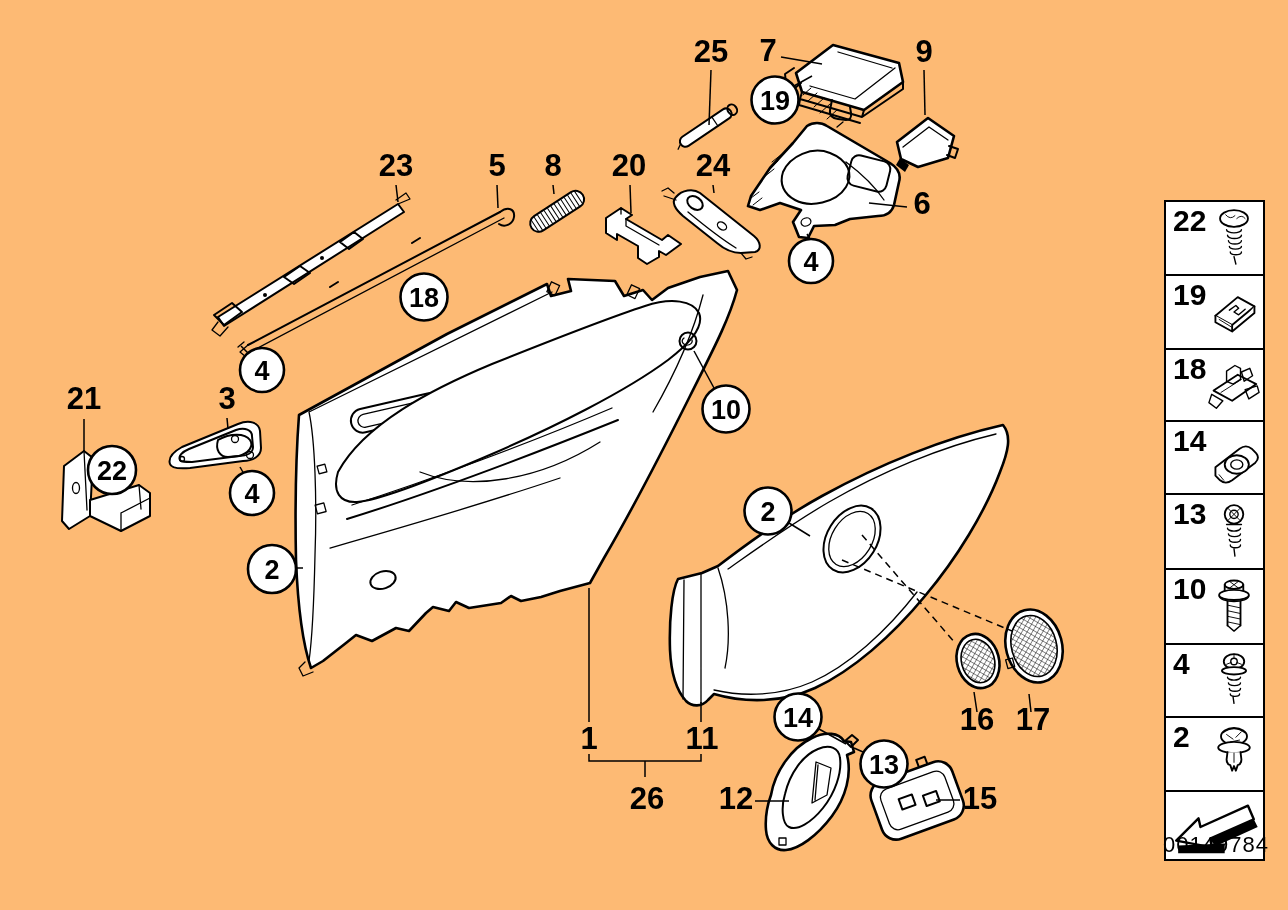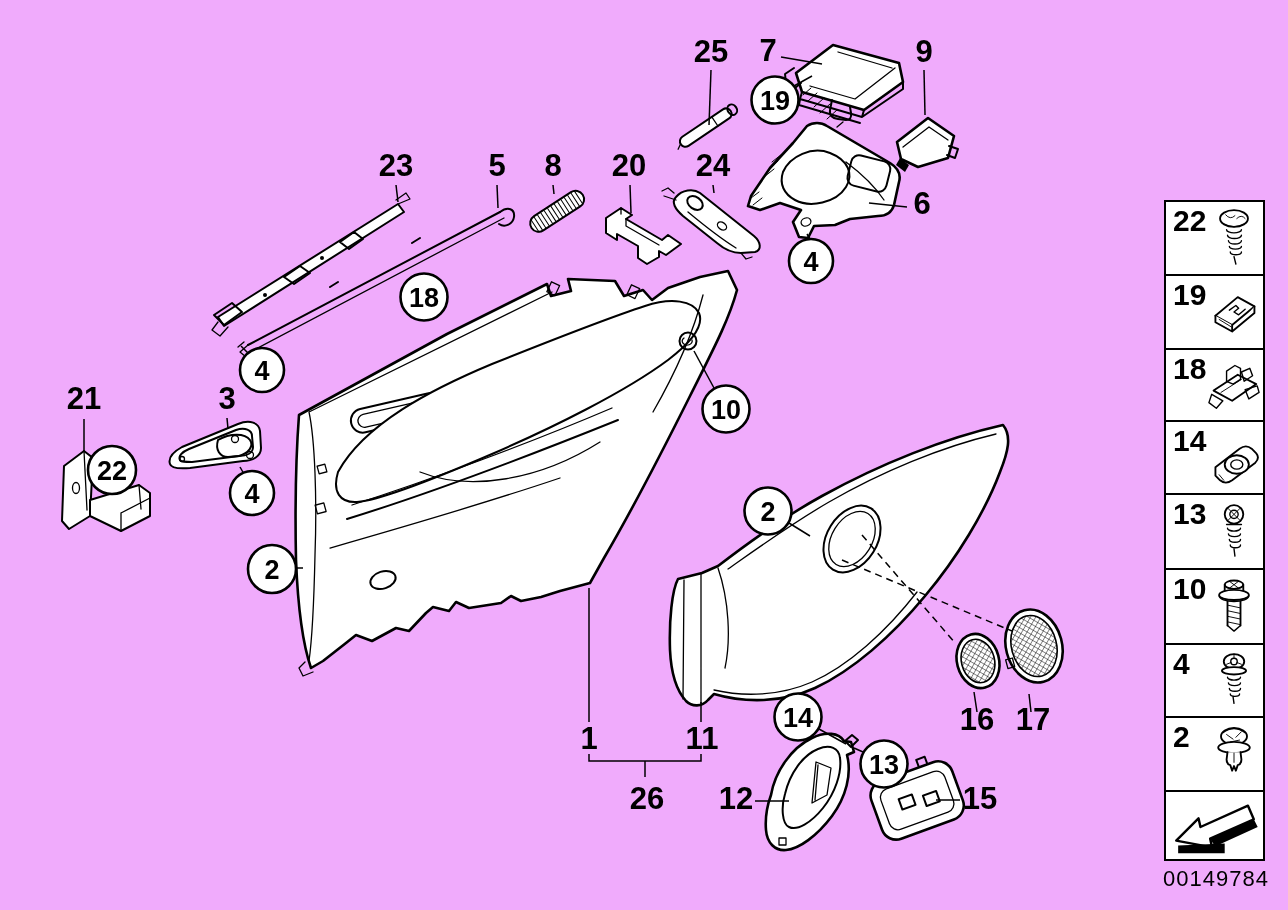--- a/index.html
+++ b/index.html
@@ -1,33 +1,33 @@
 <!DOCTYPE html>
 <html><head>
 <meta charset="utf-8">
 <style>
   html,body{margin:0;padding:0;background:#fff;}
-  .stage{position:relative;width:1288px;height:910px;background:#f0abfc;overflow:hidden;
+  .stage{position:relative;width:1288px;height:910px;background:#fdba74;overflow:hidden;
          font-family:"Liberation Sans",sans-serif;}
   svg text{user-select:none;}
   
   .o  {fill:#fff;stroke:#000;stroke-width:2.6;stroke-linejoin:round;stroke-linecap:round;}
   .o2 {fill:#fff;stroke:#000;stroke-width:2;stroke-linejoin:round;stroke-linecap:round;}
   .d  {fill:none;stroke:#000;stroke-width:1.3;stroke-linejoin:round;stroke-linecap:round;}
   .d2 {fill:none;stroke:#000;stroke-width:2;stroke-linejoin:round;stroke-linecap:round;}
   .ld {fill:none;stroke:#000;stroke-width:1.5;}
   .lbl {font:bold 31px "Liberation Sans",sans-serif;fill:#000;}
   .clbl{font:bold 27px "Liberation Sans",sans-serif;fill:#000;}
   .co {fill:#fff;stroke:#000;stroke-width:2.6;}
   
   .sidebar{position:absolute;left:1164px;top:200px;width:104px;}
   .sb-box{position:absolute;left:0;width:101px;border:2.5px solid #000;background:#fff;box-sizing:border-box;}
   .sb-num{position:absolute;left:7px;top:2px;font:bold 30px "Liberation Sans",sans-serif;color:#000;}
   .sb-icon{position:absolute;right:3px;top:3px;}
-  .sb-code{position:absolute;left:-2px;top:666px;width:108px;text-align:center;
+  .sb-code{position:absolute;left:-2px;top:632px;width:108px;text-align:center;
            font:400 22px "Liberation Sans",sans-serif;letter-spacing:1px;color:#000;}
   
   .i2 {fill:#fff;stroke:#000;stroke-width:2;stroke-linejoin:round;stroke-linecap:round;}
   .i15{fill:none;stroke:#000;stroke-width:1.5;stroke-linejoin:round;stroke-linecap:round;}
   .i1 {fill:none;stroke:#000;stroke-width:1;stroke-linecap:round;}
 </style>
 </head>
 <body>
 
 <div class="stage">

